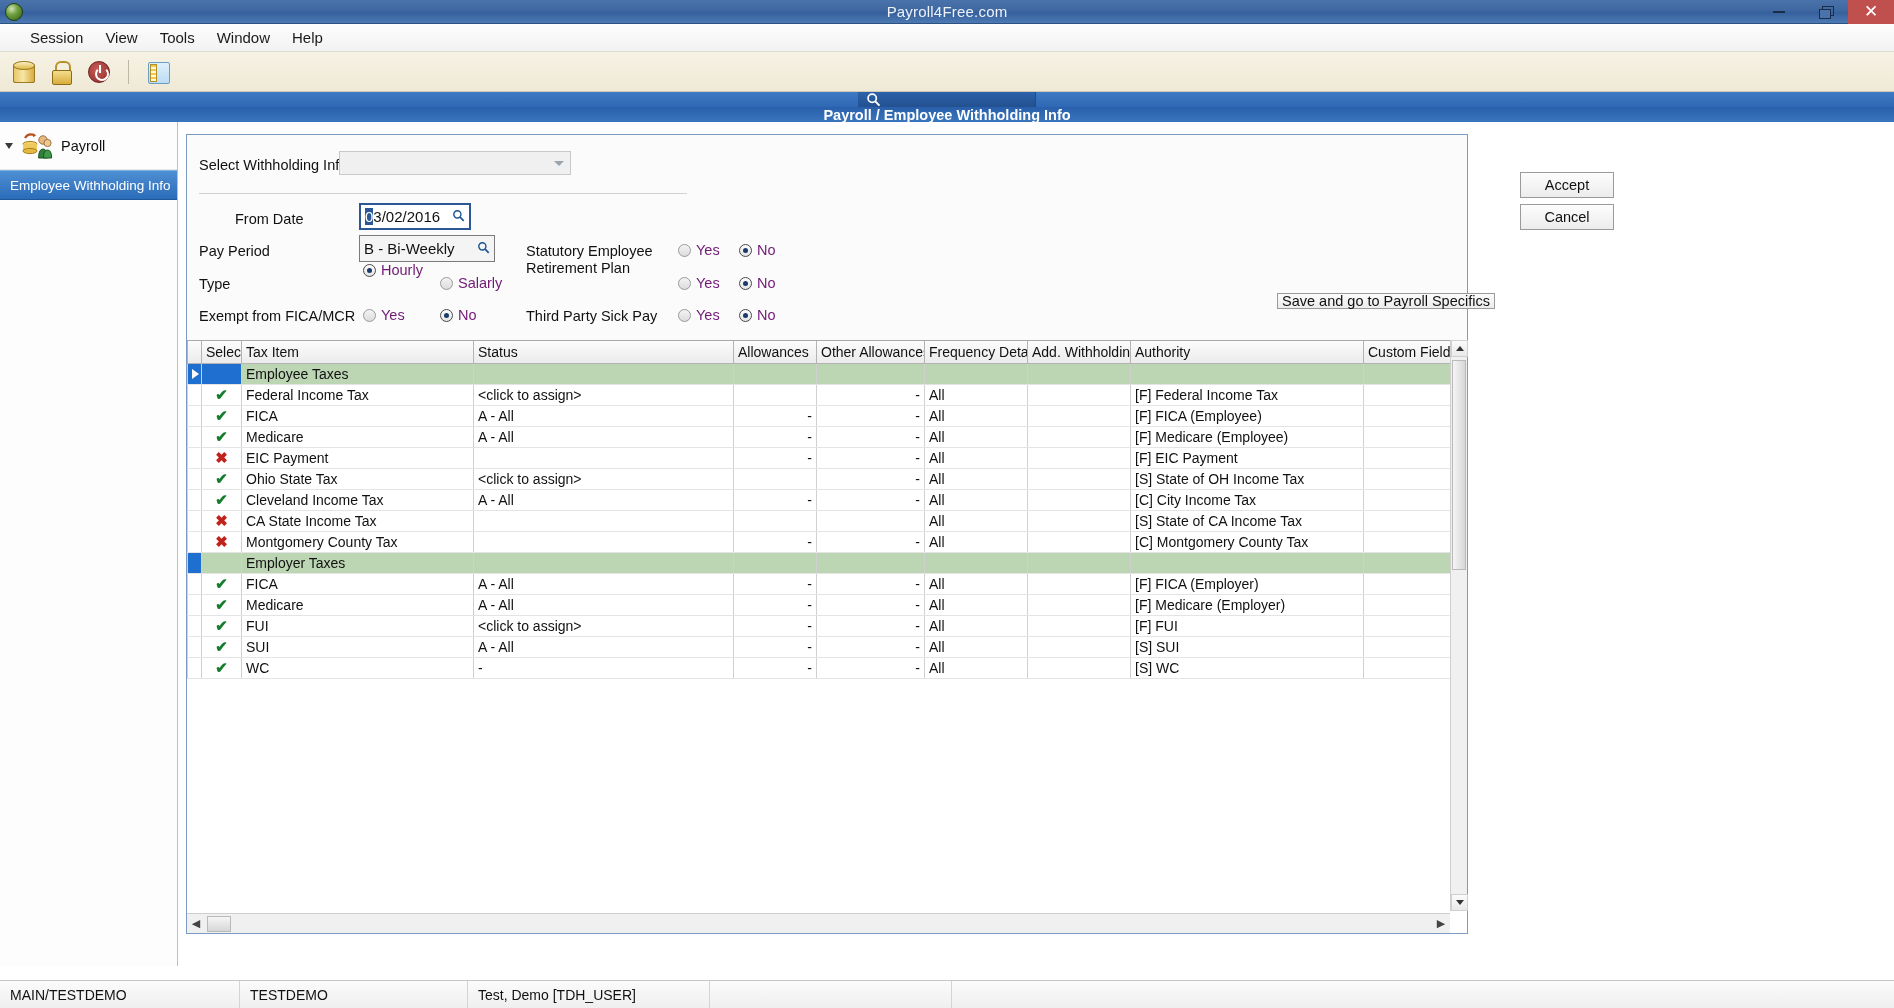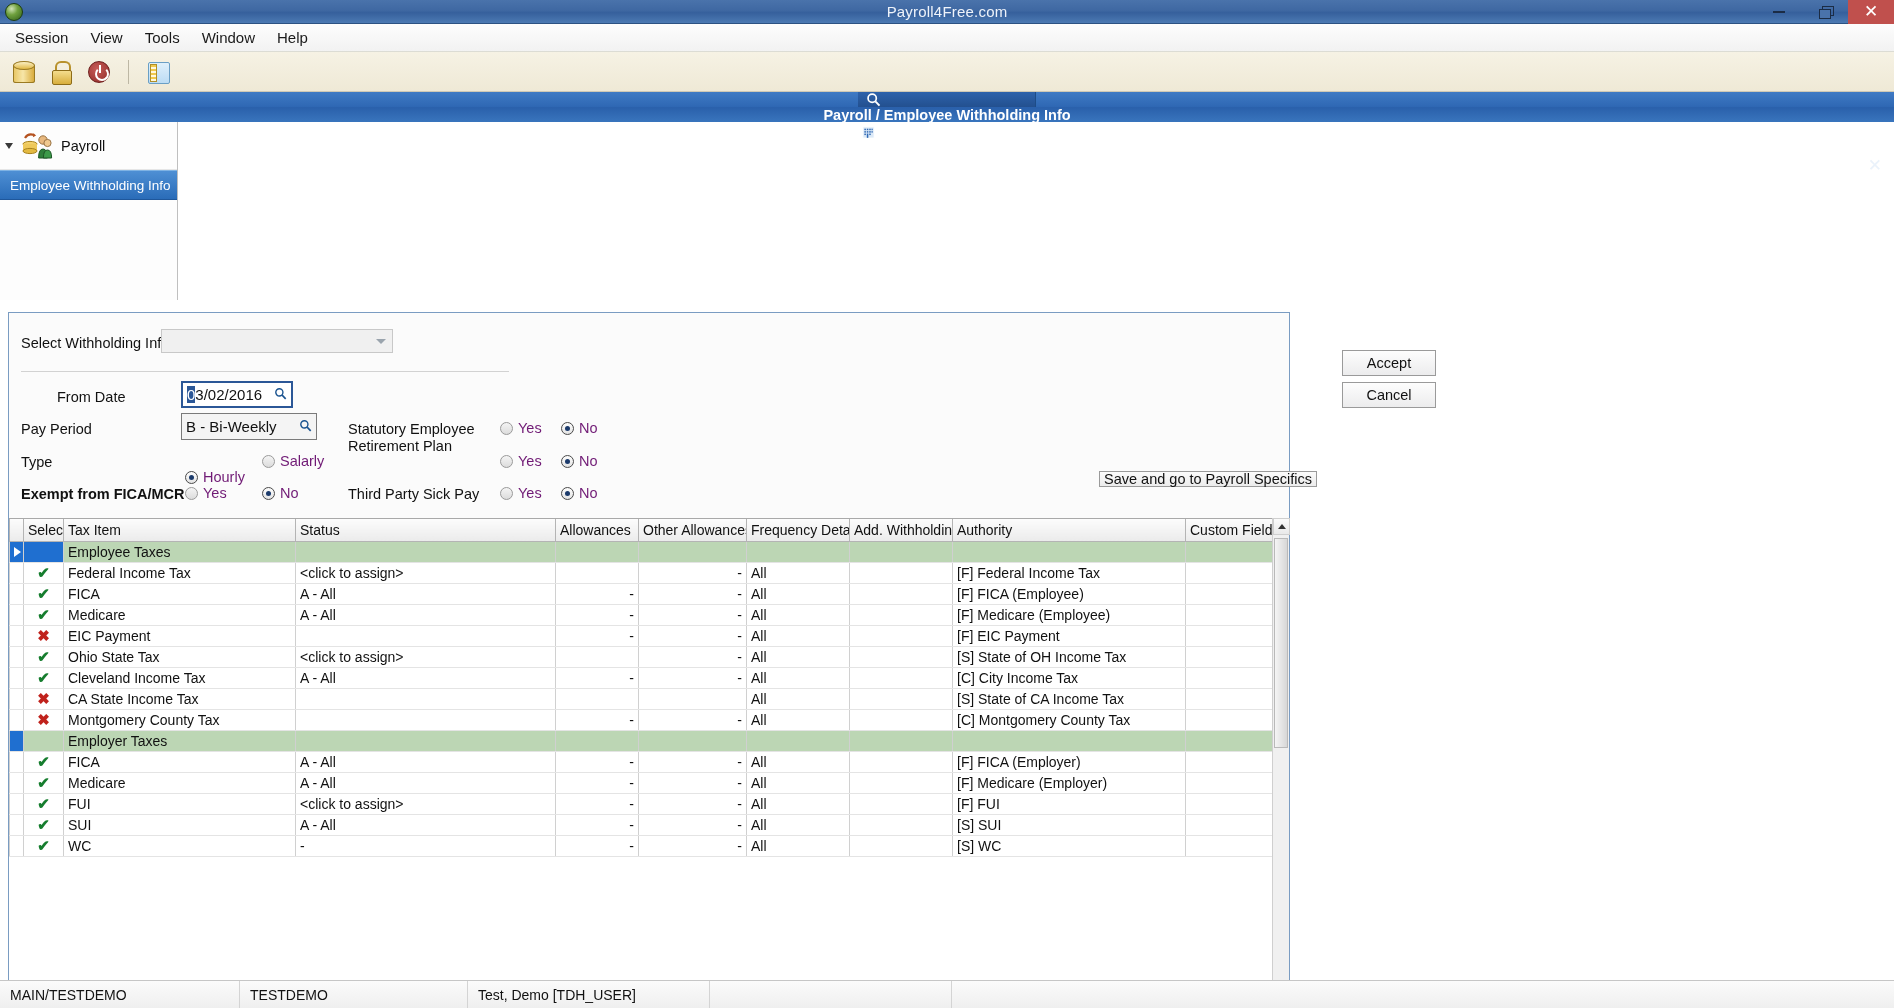--- a/index.html
+++ b/index.html
@@ -41,21 +41,21 @@
   .restore-glyph{ position:relative; width:13px;height:11px;}
   .restore-glyph:before{content:"";position:absolute;left:3px;top:0;width:10px;height:8px;border:1.6px solid #1b2c45;}
   .restore-glyph:after{content:"";position:absolute;left:0;top:3px;width:10px;height:8px;border:1.6px solid #1b2c45;background:#4a73ab;}
   .close-glyph{font-size:17px;line-height:17px;color:#fff;font-weight:400;}
 
   
   .menubar{
     height:28px;width:100%;
     background:linear-gradient(to bottom,#fdfdfd 0%,#f2f2f2 100%);
     border-bottom:1px solid #dcdcd4;
-    display:flex;align-items:center;padding-left:4px;
+    display:flex;align-items:center;padding-left:19px;
   }
   .menu-item{
     padding:3px 11px;font-size:15px;color:#1a1a1a;
   }
 
   
   .toolbar{
     height:40px;width:100%;
     background:linear-gradient(to bottom,#f6f2e4 0%,#efe9d6 100%);
     border-bottom:1px solid #cfc9b6;
@@ -107,21 +107,21 @@
   .crumb{
     padding:0 14px;font-size:14.5px;font-weight:bold;white-space:nowrap;
     display:flex;align-items:center;gap:7px;height:18px;
   }
   .crumb-div{width:1px;height:18px;background:#7fb0e0;opacity:.8;}
   .crumb-close{
     margin-left:auto;margin-right:12px;font-size:17px;color:#eaf2fb;font-weight:400;
   }
 
   
-  .body-area{ display:flex; height:844px; width:100%;flex-direction:column; }
+  .body-area{ display:flex; height:844px; width:100%; }
 
   .sidebar{
     width:178px;flex:0 0 178px;background:#fdfdfd;border-right:1px solid #bfbfbf;
     position:relative;
   }
   .side-root{
     display:flex;align-items:center;gap:8px;height:48px;padding-left:4px;
     border-bottom:1px solid #e6e6e6;
   }
   .tri{
@@ -383,30 +383,30 @@
             <span>B - Bi-Weekly</span>
             <span class="mag">
               <svg width="13" height="13" viewBox="0 0 16 16">
                 <circle cx="6.6" cy="6.6" r="4.4" fill="none" stroke="#18528f" stroke-width="1.7"></circle>
                 <line x1="10" y1="10" x2="14.4" y2="14.6" stroke="#18528f" stroke-width="2"></line>
               </svg>
             </span>
           </div>
 
           <div class="lbl" style="left:12px;top:141px;">Type</div>
-          <div class="radio" style="left:176px;top:156px;">
+          <div class="radio" style="left:176px;top:127px;">
             <span class="rdo on"></span>
             <span>Hourly</span>
           </div>
           <div class="radio" style="left:253px;top:140px;">
             <span class="rdo"></span>
             <span>Salarly</span>
           </div>
 
-          <div class="lbl" style="left:12px;top:173px;font-weight:bold;">Exempt from FICA/MCR</div>
+          <div class="lbl" style="left:12px;top:173px;">Exempt from FICA/MCR</div>
           <div class="radio" style="left:176px;top:172px;">
             <span class="rdo"></span>
             <span>Yes</span>
           </div>
           <div class="radio" style="left:253px;top:172px;">
             <span class="rdo on"></span>
             <span>No</span>
           </div>
 
           <div class="lbl" style="left:339px;top:108px;">Statutory Employee</div>

